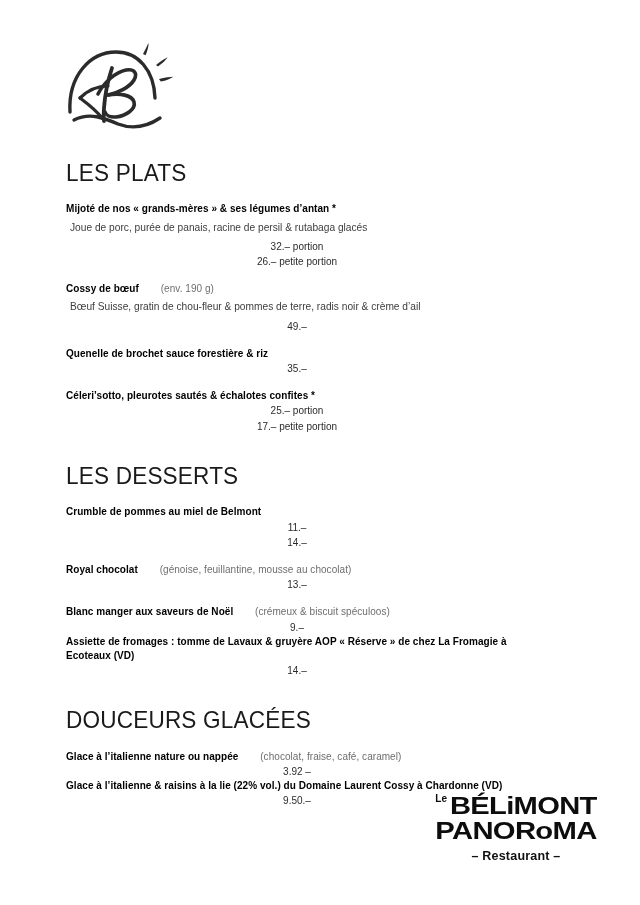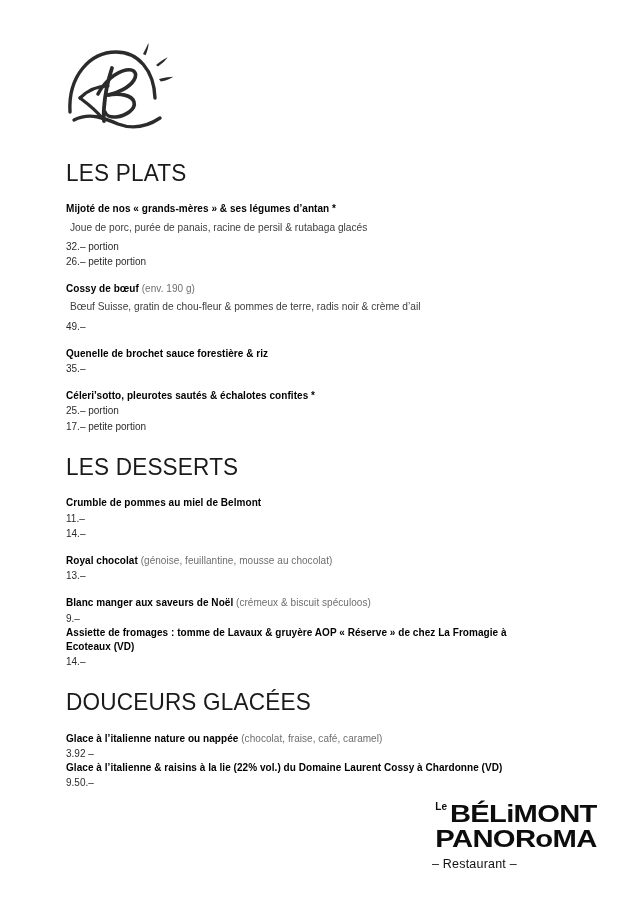--- a/index.html
+++ b/index.html
@@ -30,21 +30,21 @@
   
   .sheet {
     position: absolute;
     left: 66px;
     top: 160px;
     width: 462px;
   }
 
   
   .section { margin: 0; }
-  .section + .section { margin-top: 20px; }
+  .section + .section { margin-top: 29px; }
 
   .section-title {
     font-family: "Liberation Sans", sans-serif;
     font-weight: 400;
     font-size: 24px;
     line-height: 1.06;
     letter-spacing: 0.2px;
     color: #1a1a1a;
     margin: 0 0 17px 0;
     transform: scaleX(0.94);
@@ -60,49 +60,52 @@
     font-size: 10px;
     font-weight: bold;
     line-height: 14.2px;
     color: #000000;
     margin: 0;
     letter-spacing: 0.005em;
   }
   .dish-name .light {
     font-weight: normal;
     color: #6e6e6e;
+    padding-left: 19px;
   }
   .dish-desc {
     font-size: 10.2px;
     font-weight: normal;
     line-height: 14.2px;
     color: #3d3d3d;
     margin: 4px;
   }
   .price {
     font-size: 10px;
     font-weight: normal;
     line-height: 15.2px;
     color: #2b2b2b;
     margin: 0;
     white-space: pre;
+    text-align: center;
   }
 
   
   .brand {
     position: absolute;
     right: 40px;
-    bottom: 34px;
+    bottom: 42px;
     width: 168px;
+    text-align: center;
   }
   .brand-mark { display: block; width: 100%; height: auto; }
   .brand-sub {
     margin: 3px 0 0 0;
     font-size: 12.5px;
-    font-weight: 400;
+    font-weight: 700;
     letter-spacing: 0.2px;
     color: #111111;
     font-family: "Liberation Sans", sans-serif;
   }
 </style>
 </head>
 <body>
 
 <div class="monogram">
   <svg viewBox="0 0 118 98" xmlns="http://www.w3.org/2000/svg" aria-hidden="true">

